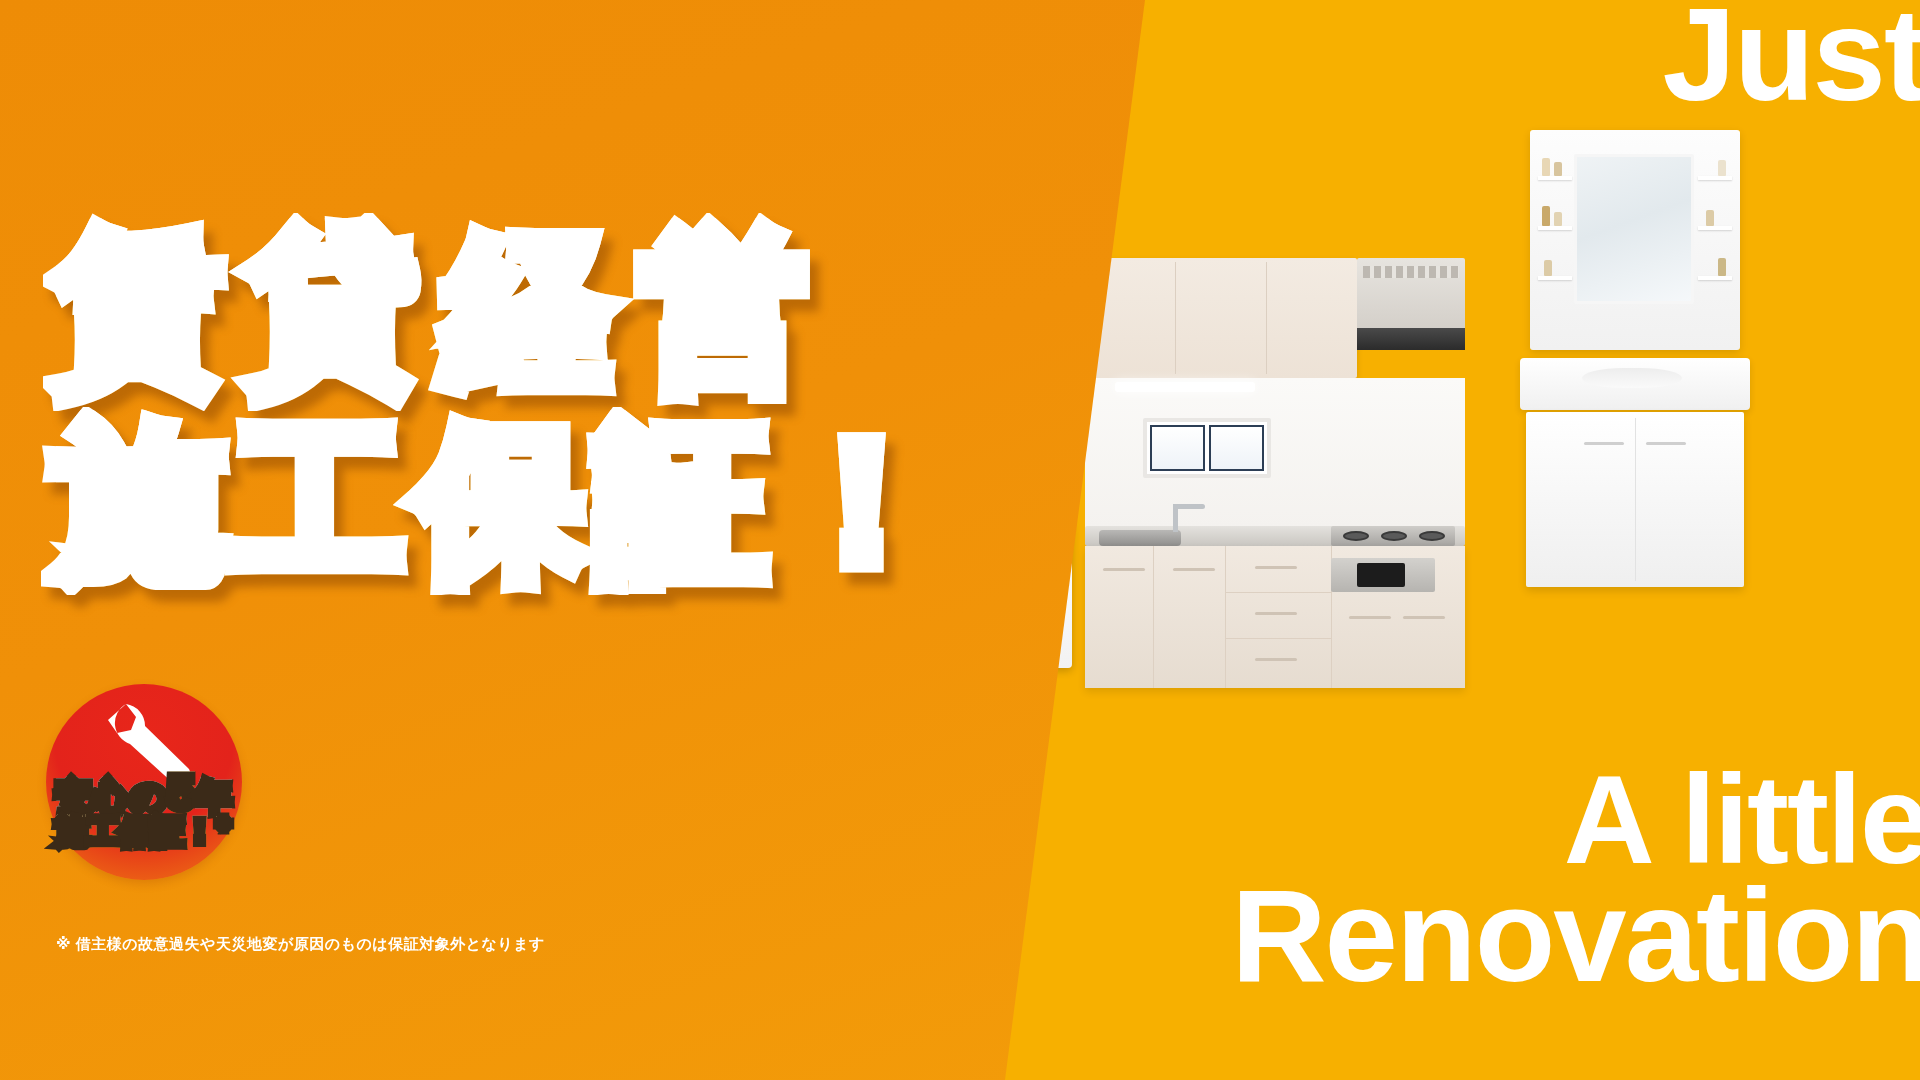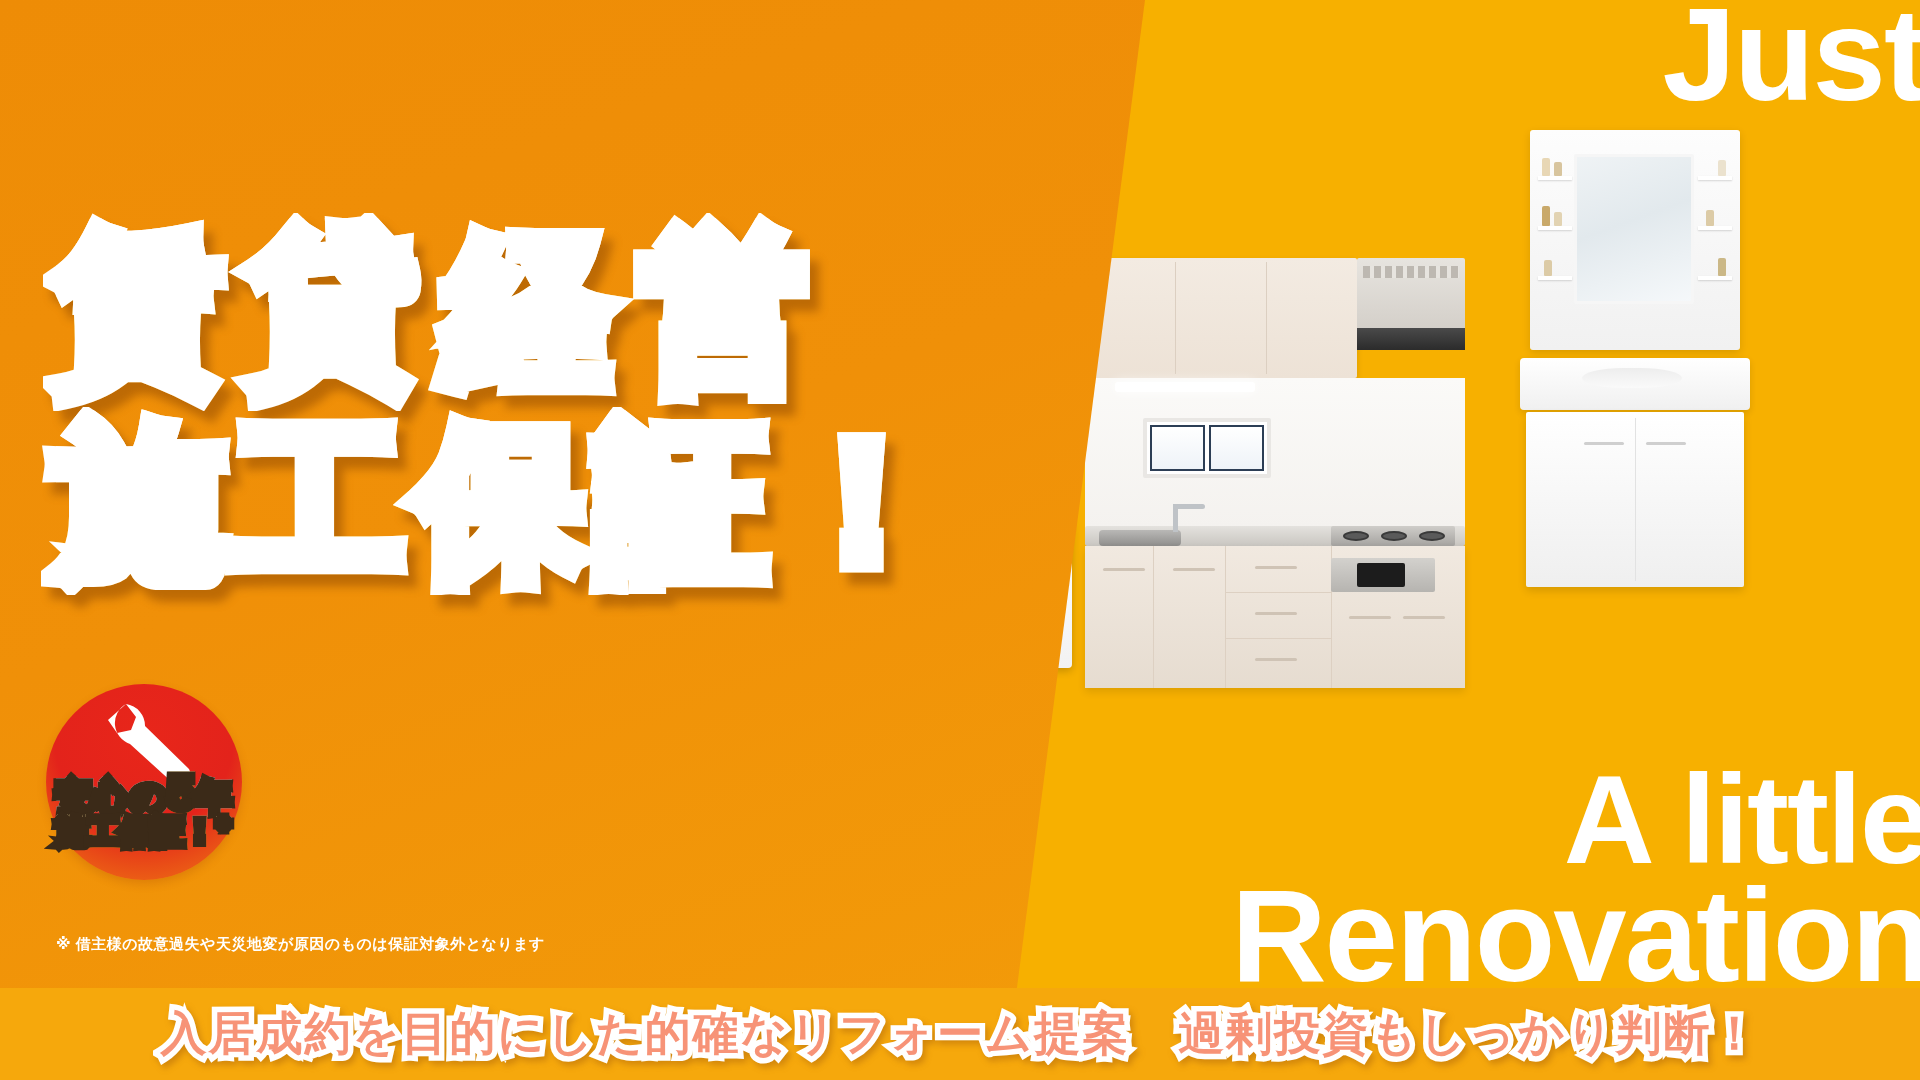--- a/index.html
+++ b/index.html
@@ -350,17 +350,14 @@
       </div>
       <div class="blabel" style="padding-bottom:2px;">
         <span><i>安心の</i><span class="yel big">5</span><i>年</i></span>
         <span class="sub"><span class="yel">施工保証！</span><span class="yel tiny">※</span></span>
       </div>
     </div>
   </div>
 
   <div class="disclaimer">※ 借主様の故意過失や天災地変が原因のものは保証対象外となります</div>
 
-  <div class="bottom-bar">
-    <div class="btxt">入居成約を目的にした的確なリフォーム提案　過剰投資もしっかり判断！</div>
-  </div>
 
 </div>
 
 </body></html>

